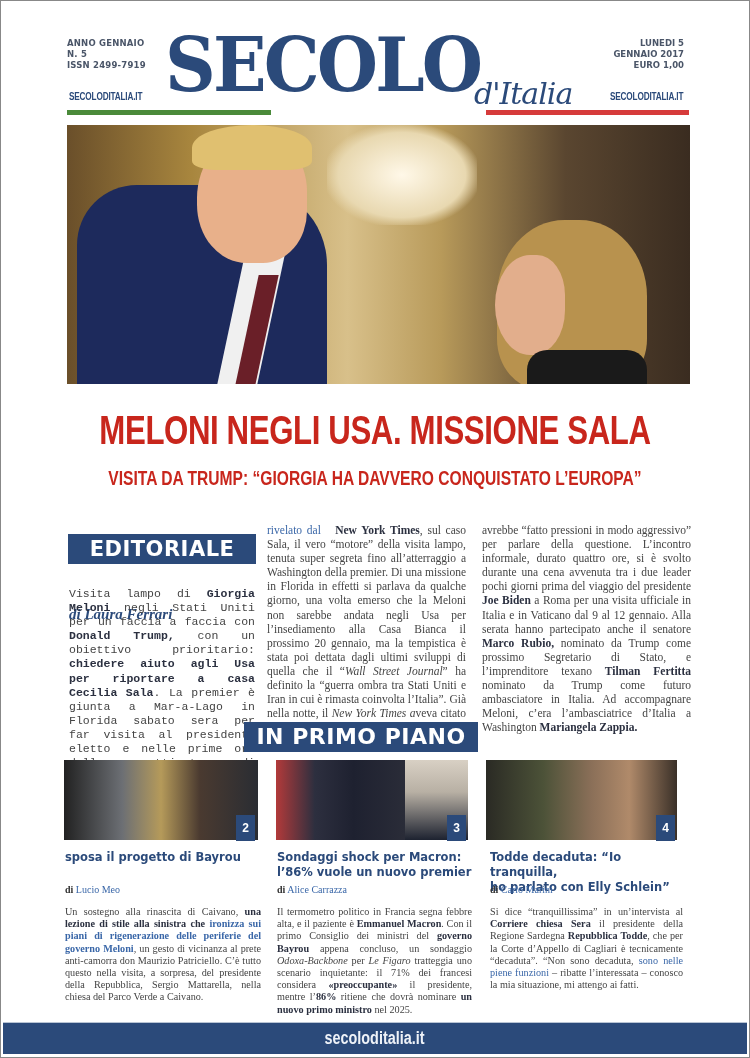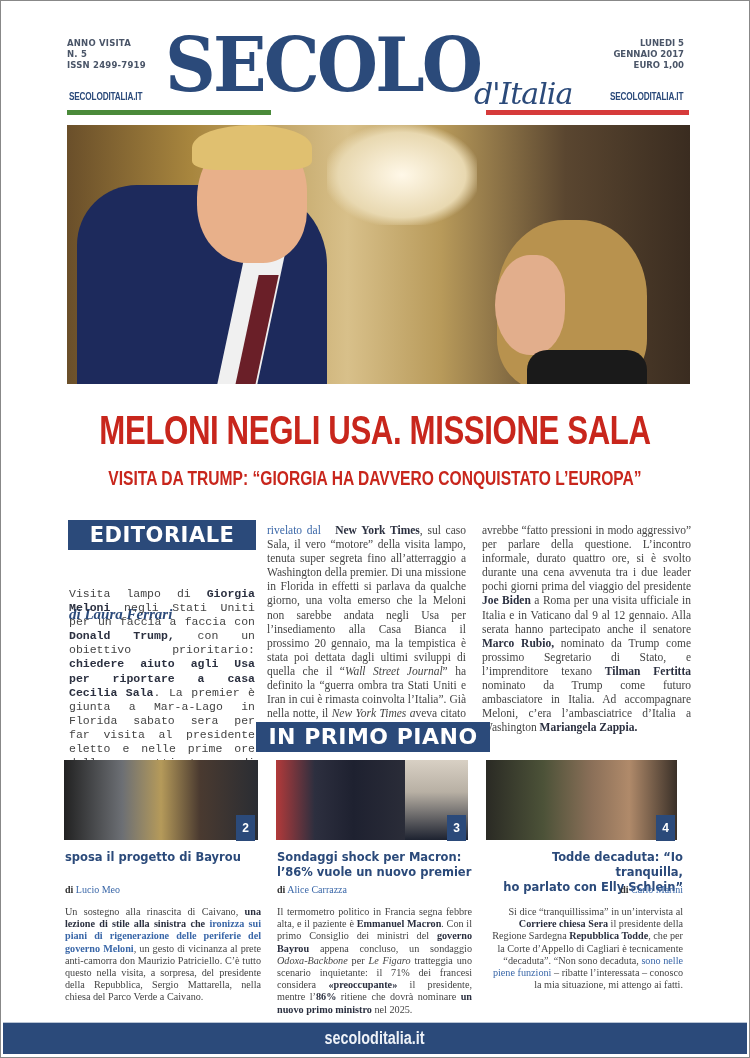--- a/index.html
+++ b/index.html
@@ -24,57 +24,57 @@
   .hero .shirt { position:absolute; left:165px; top:120px; width:40px; height:140px; background:#f0f0f0; transform:skewX(-12deg); }
   .hero .tie { position:absolute; left:180px; top:150px; width:20px; height:110px; background:#6a1f28; transform:skewX(-12deg); }
   .hero .woman-hair { position:absolute; left:430px; top:95px; width:150px; height:170px; background:#b8924e; border-radius:45% 45% 30% 30%; }
   .hero .woman-face { position:absolute; left:428px; top:130px; width:70px; height:100px; background:#e2ae8c; border-radius:50% 40% 45% 50%; }
   .hero .woman-body { position:absolute; left:460px; top:225px; width:120px; height:40px; background:#1a1a1a; border-radius:20px 20px 0 0; }
   
   .headline { position:absolute; left:0; width:750px; top:408px; text-align:center; font-family:"Liberation Sans", sans-serif; font-weight:bold; font-size:40px; line-height:44px; color:#c8261c; transform:scaleX(0.78); transform-origin:center; letter-spacing:-0.5px; }
   .subhead { position:absolute; left:0; width:750px; top:466px; text-align:center; font-family:"Liberation Sans", sans-serif; font-weight:bold; font-size:20px; line-height:24px; color:#c8261c; transform:scaleX(0.78); transform-origin:center; }
   
   .section-label { position:absolute; background:#2b4a7a; color:#fff; font-family:"DejaVu Sans", sans-serif; font-weight:bold; text-align:center; }
-  .ed-label { left:68px; top:520px; width:188px; height:30px; font-size:21px; line-height:30px; letter-spacing:0.5px; }
+  .ed-label { left:68px; top:534px; width:188px; height:30px; font-size:21px; line-height:30px; letter-spacing:0.5px; }
   .byline-ed { position:absolute; left:69px; top:563px; font-family:"Liberation Serif", serif; font-style:italic; font-weight:bold; font-size:15px; color:#2b4a7a;margin-top:43px; }
   .col { position:absolute; font-family:"Liberation Serif", serif; font-size:11.5px; line-height:14.1px; color:#444; text-align:justify; }
   .col b { color:#2b3040; }
   .col .blue { color:#3a67a8; }
   .col1 { left:69px; top:587px; width:186px;font-family:Liberation Mono, monospace; }
   .col2 { left:267px; top:523px; width:199px; }
   .col3 { left:482px; top:523px; width:209px; }
   
-  .pp-label { left:256px; top:722px; width:234px; height:30px; font-size:22px; line-height:30px; letter-spacing:0.5px; }
+  .pp-label { left:244px; top:722px; width:234px; height:30px; font-size:22px; line-height:30px; letter-spacing:0.5px; }
   .thumb { position:absolute; top:760px; height:80px; overflow:hidden; }
   .t1 { left:64px; width:194px; background:linear-gradient(90deg,#222 0%,#6c6f74 30%,#b59a5a 50%,#4a3a30 70%,#2a2d33 100%); }
   .t2 { left:276px; width:129px; background:linear-gradient(90deg,#b23a3a 0%,#2d2f3f 30%,#1e2130 60%,#2a2c38 100%); }
   .t2b { left:405px; width:63px; background:linear-gradient(180deg,#d8d0c4 0%,#b8b0a4 40%,#1d2230 100%); }
   .t3 { left:486px; width:191px; background:linear-gradient(90deg,#2a2a24 0%,#4c5238 30%,#8a6f58 55%,#b08a6a 75%,#3a3028 100%); }
   .num { position:absolute; width:19px; height:26px; background:#2b4a7a; color:#fff; font-family:"Liberation Sans", sans-serif; font-weight:bold; font-size:12px; line-height:26px; text-align:center; top:815px; }
   .n2 { left:236px; } .n3 { left:447px; } .n4 { left:656px; }
   .pp-title { position:absolute; top:850px; font-family:"DejaVu Sans", sans-serif; font-weight:bold; font-size:11.5px; line-height:15px; color:#2b4a7a; }
   .pp-by { position:absolute; top:884px; font-family:"Liberation Serif", serif; font-size:10px; color:#3a67a8; }
   .pp-by b { color:#333; }
   .pp-text { position:absolute; top:906px; font-family:"Liberation Serif", serif; font-size:10.2px; line-height:12.2px; color:#444; text-align:justify; }
   .pp-text b { color:#2b3040; }
   .pp-text .blue { color:#3a67a8; }
   .c1 { left:65px; width:196px; }
   .c2 { left:277px; width:195px; }
-  .c3 { left:490px; width:193px;text-align:right; }
+  .c3 { left:490px; width:193px; }
   
   .footer { position:absolute; left:3px; top:1022px; width:744px; height:31px; background:#2b4a7a; text-align:center; border-top:1px solid #b8c4d4; }
   .footer span { display:inline-block; font-family:"Liberation Sans", sans-serif; font-weight:bold; font-size:18px; line-height:31px; color:#eef2f8; transform:scaleX(0.8); }
 </style>
 </head>
 <body>
 
 <div class="frame"></div>
 
 <div class="meta-left">
-  <div>ANNO VISITA</div>
+  <div>ANNO GENNAIO</div>
   <div>N. 5</div>
   <div>ISSN 2499-7919</div>
 </div>
 <div class="logo">SECOLO</div>
 <div class="logo-sub">d'Italia</div>
 <div class="meta-right">
   <div>LUNEDI 5</div>
   <div>GENNAIO 2017</div>
   <div>EURO 1,00</div>
 </div>

